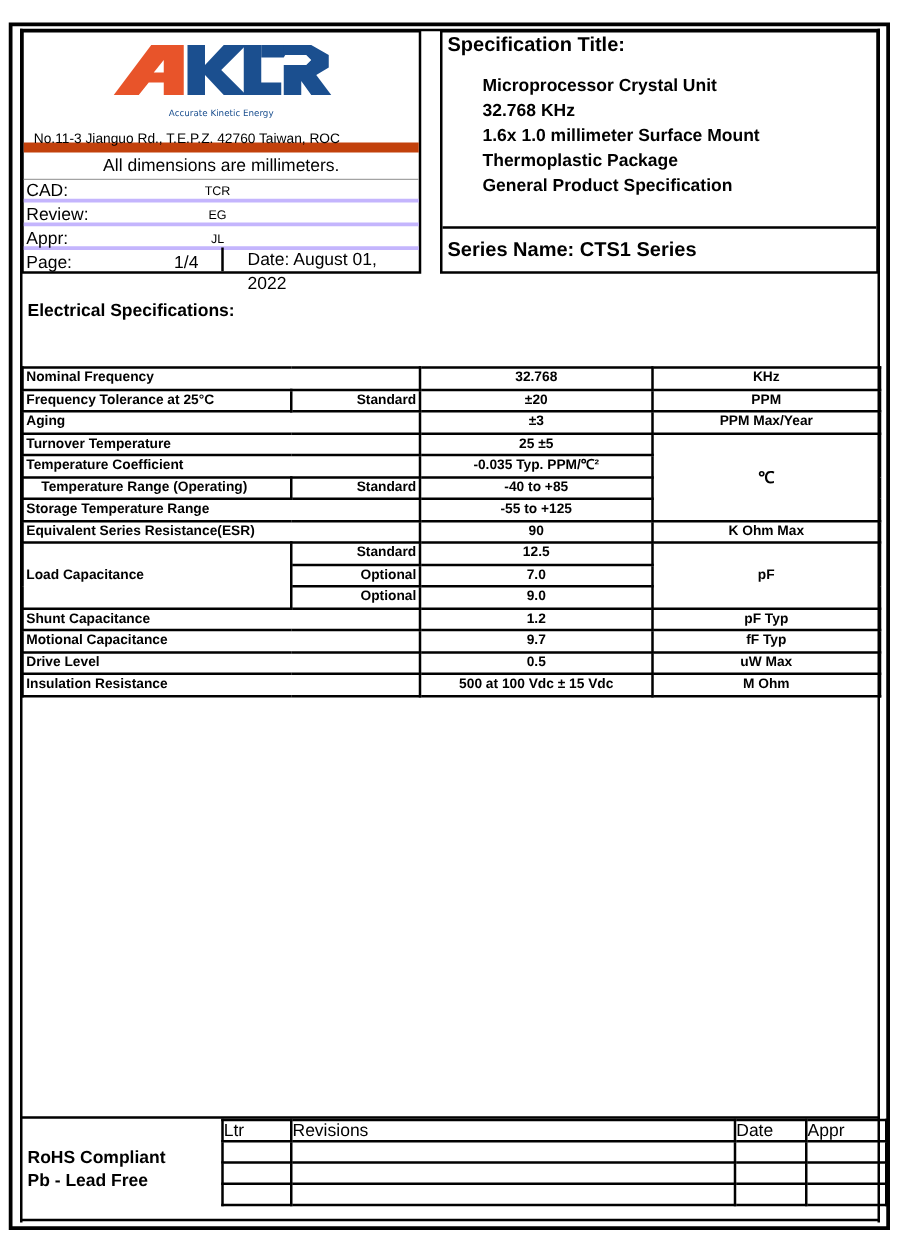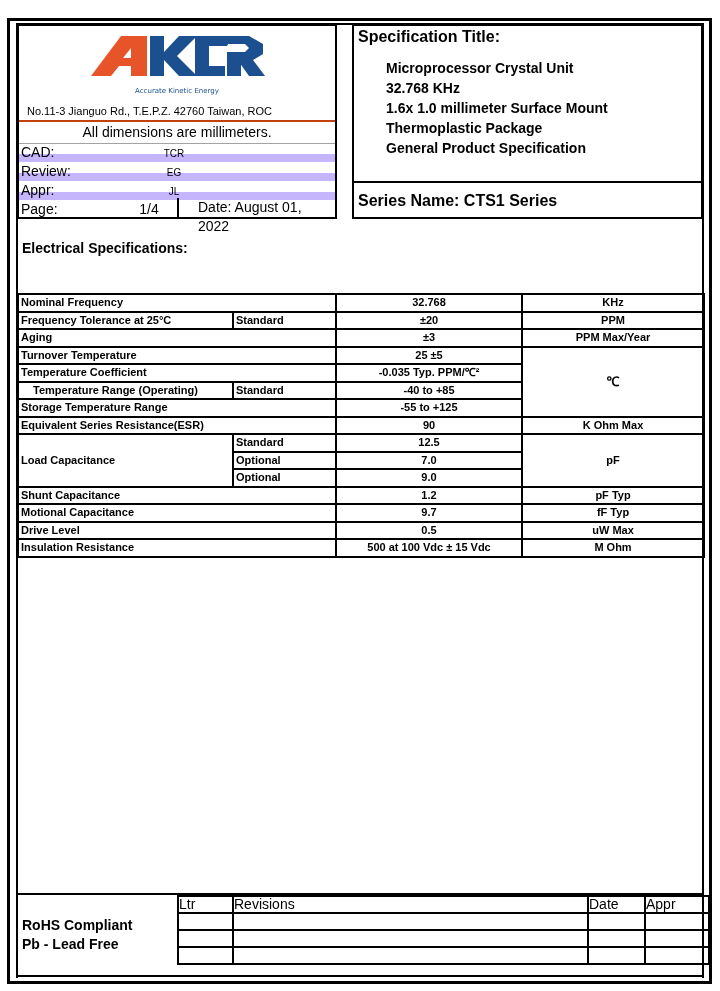--- a/index.html
+++ b/index.html
@@ -7,44 +7,44 @@
          font-family:"Liberation Sans", sans-serif; color:#000; }
   .abs { position:absolute; box-sizing:border-box; }
   .outer-frame { left:7px; top:18px; width:705px; height:966px; border:3px solid #000; }
   .inner-frame { left:16px; top:23px; width:688px; height:955px; border-left:2px solid #000; border-right:2px solid #000; border-top:2px solid #000; }
   .bottom-double { left:16px; top:975px; width:688px; height:0; border-top:2px solid #000; }
 
   
   .hdr-left { left:17px; top:24px; width:320px; height:195px; border:2px solid #000; }
   .logo { left:0; top:4px; width:316px; height:56px; }
   .logo-tagline { position:absolute; left:0; width:100%; top:57px; text-align:center; font-family:"DejaVu Sans", sans-serif; font-size:7px; color:#1b4f8f; }
-  .address { left:0; top:74px; width:316px; height:22px; font-size:11px; padding-left:8px; line-height:22px; border-bottom:2px solid #c2410c; }
+  .address { left:0; top:74px; width:316px; height:22px; font-size:11px; padding-left:8px; line-height:22px; border-bottom:8px solid #c2410c; }
   .dims { left:0; top:96px; width:316px; height:22px; font-size:14px; text-align:center; line-height:21px; border-bottom:1px solid #a3a3a3; }
-  .meta-row { left:0; width:316px; height:18px; border-bottom:8px solid #c4b5fd; font-size:14px; line-height:17px; }
+  .meta-row { left:0; width:316px; height:18px; border-bottom:3px solid #c4b5fd; font-size:14px; line-height:17px; }
   .meta-row .lbl { position:absolute; left:2px; top:0; }
   .meta-row .val { position:absolute; left:90px; width:130px; text-align:center; top:1px; font-size:10px; }
   .page-row { left:0; top:174px; width:316px; height:19px; font-size:14px; line-height:19px; }
   .page-row .lbl { position:absolute; left:2px; }
   .page-row .val { position:absolute; left:105px; width:50px; text-align:center; }
   .page-row .date { position:absolute; left:158px; top:-2px; height:19px; border-left:2px solid #000; padding-left:19px; }
 
   
   .hdr-right { left:352px; top:24px; width:351px; height:195px; border:2px solid #000; }
   .spec-title { left:4px; top:2px; font-size:16px; font-weight:bold; }
   .spec-lines { left:32px; top:32px; font-size:14px; font-weight:bold; line-height:20px; }
   .series-box { left:0; top:155px; width:347px; height:36px; border-top:2px solid #000; }
   .series-name { left:4px; top:9px; font-size:16px; font-weight:bold; }
 
   .section-title { left:22px; top:240px; font-size:14px; font-weight:bold; }
 
   
   table.spec { position:absolute; left:17px; top:293px; width:686px; border-collapse:collapse; table-layout:fixed; }
   table.spec td { border:2px solid #000; height:15.5px; padding:0 2px; font-size:11px; font-weight:bold; line-height:15px; white-space:nowrap; overflow:hidden; }
   table.spec td.c { text-align:center; }
-  table.spec td.r { }
+  table.spec td.r { text-align:right; }
   table.spec td.indent { padding-left:14px; }
 
   
   table.rev { position:absolute; left:177px; top:895px; width:531px; border-collapse:collapse; table-layout:fixed; }
   table.rev td { border:2px solid #000; height:15px; font-size:14px; text-align:left; line-height:15px; padding:0; }
   .rev-top-line { left:17px; top:893px; width:687px; border-top:2px solid #000; }
   .rohs { left:22px; top:916px; font-size:14px; font-weight:bold; line-height:19px; }
 </style>
 </head>
 <body>

